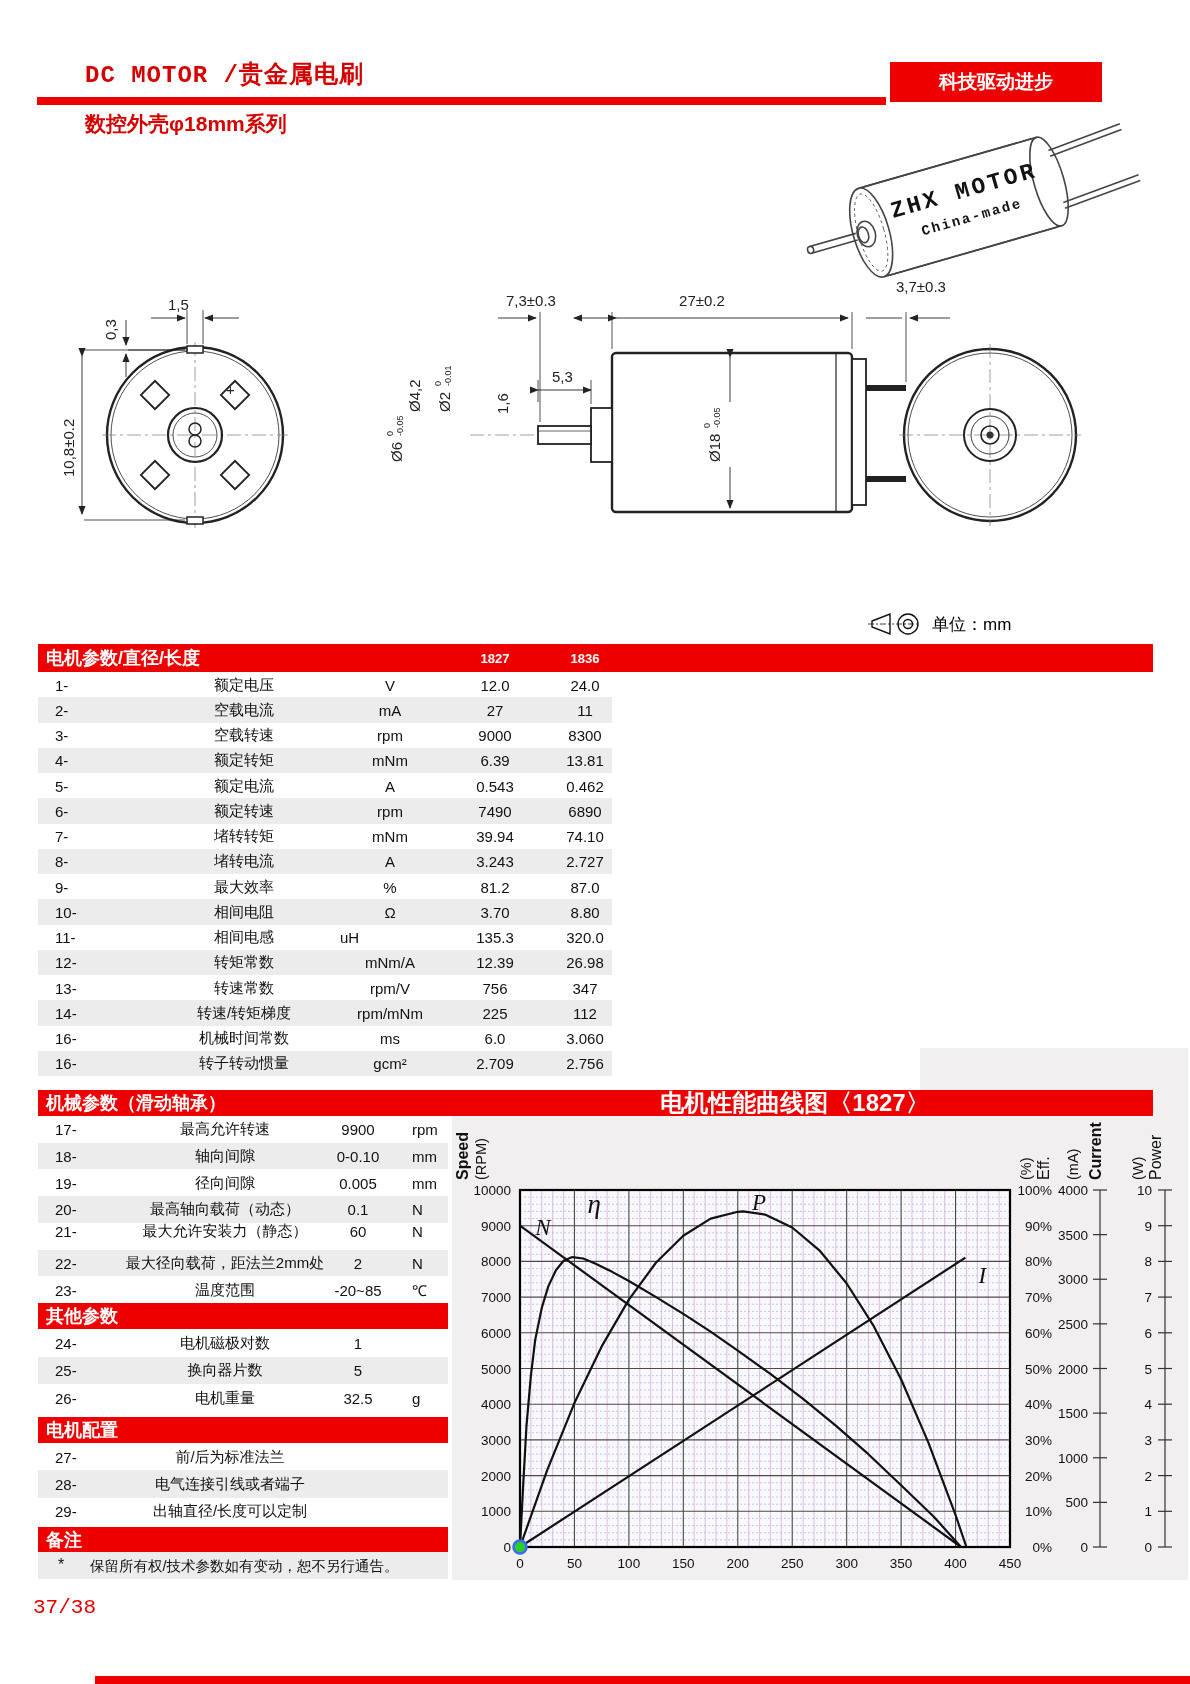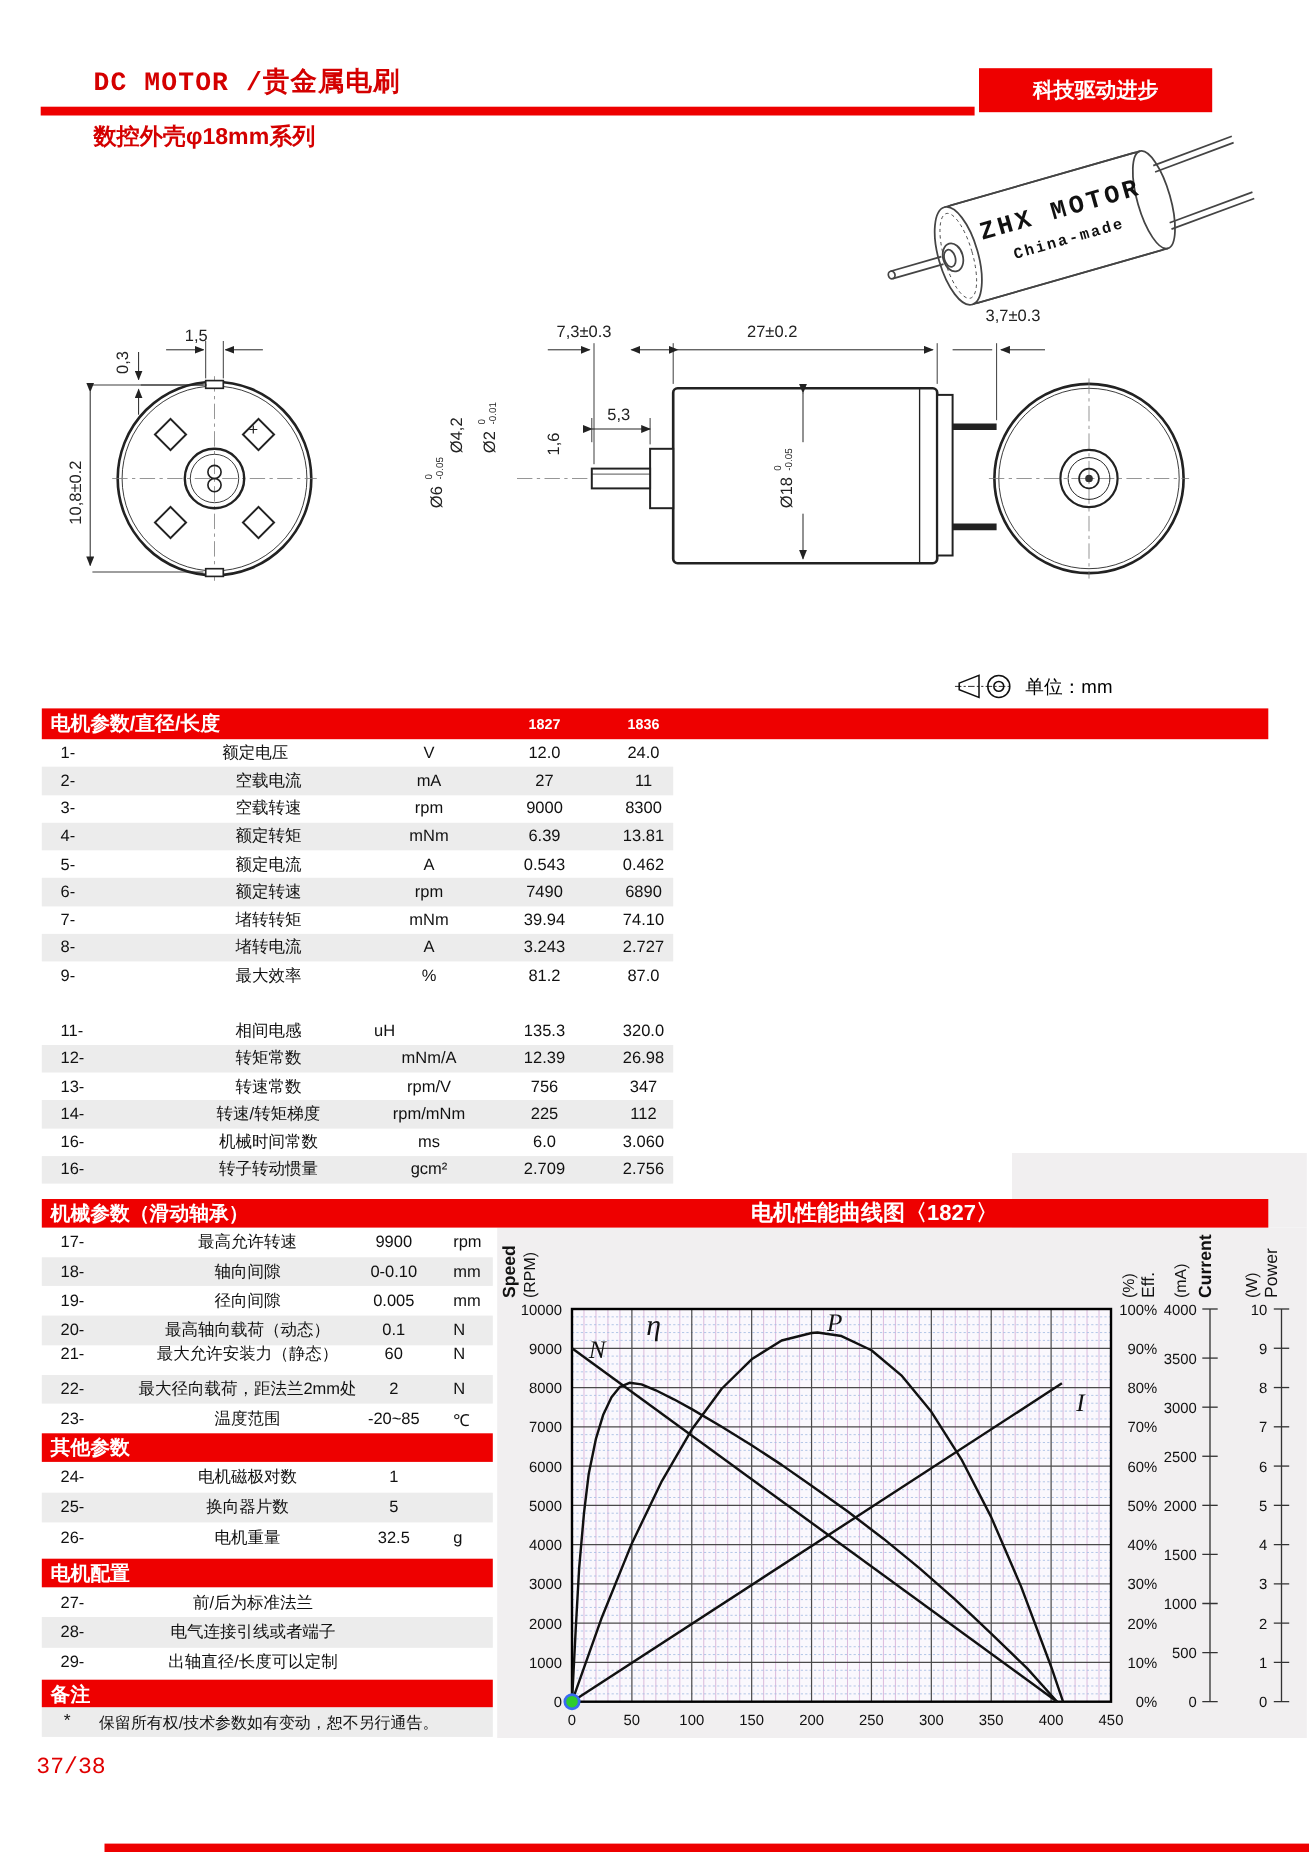--- a/index.html
+++ b/index.html
@@ -192,21 +192,21 @@
   </div>
 
   <div class="redbar" style="left:38px;top:644px;width:1115px;height:28px;">
     <span class="bt">电机参数/直径/长度</span>
     <span class="hdrcol" style="left:417px;width:80px;">1827</span>
     <span class="hdrcol" style="left:507px;width:80px;">1836</span>
   </div>
   <div id="main-rows" class="rows-box" style="left:38px;top:672px;width:574px;height:404px;">
       <div class="trow" style="top: 0px; height: 25.25px; width: 574px;">
         <span class="tcell" style="left: 17px; width: 46px; text-align: left;">1-</span>
-        <span class="tcell" style="left: 50px; width: 288px; text-align: center;">额定电压</span>
+        <span class="tcell" style="left: 62px; width: 288px; text-align: center;">额定电压</span>
         <span class="tcell" style="left: 302px; width: 100px; text-align: center;">V</span>
         <span class="tcell" style="left: 417px; width: 80px; text-align: center;">12.0</span>
         <span class="tcell" style="left: 507px; width: 80px; text-align: center;">24.0</span>
       </div>
       <div class="trow alt" style="top: 25.25px; height: 25.25px; width: 574px;">
         <span class="tcell" style="left: 17px; width: 46px; text-align: left;">2-</span>
         <span class="tcell" style="left: 62px; width: 288px; text-align: center;">空载电流</span>
         <span class="tcell" style="left: 302px; width: 100px; text-align: center;">mA</span>
         <span class="tcell" style="left: 417px; width: 80px; text-align: center;">27</span>
         <span class="tcell" style="left: 507px; width: 80px; text-align: center;">11</span>
@@ -253,20 +253,27 @@
         <span class="tcell" style="left: 417px; width: 80px; text-align: center;">3.243</span>
         <span class="tcell" style="left: 507px; width: 80px; text-align: center;">2.727</span>
       </div>
       <div class="trow" style="top: 202px; height: 25.25px; width: 574px;">
         <span class="tcell" style="left: 17px; width: 46px; text-align: left;">9-</span>
         <span class="tcell" style="left: 62px; width: 288px; text-align: center;">最大效率</span>
         <span class="tcell" style="left: 302px; width: 100px; text-align: center;">%</span>
         <span class="tcell" style="left: 417px; width: 80px; text-align: center;">81.2</span>
         <span class="tcell" style="left: 507px; width: 80px; text-align: center;">87.0</span>
       </div>
+      <div class="trow alt" style="top: 227.25px; height: 25.25px; width: 574px;">
+        <span class="tcell" style="left: 17px; width: 46px; text-align: left;">10-</span>
+        <span class="tcell" style="left: 62px; width: 288px; text-align: center;">相间电阻</span>
+        <span class="tcell" style="left: 302px; width: 100px; text-align: center;">Ω</span>
+        <span class="tcell" style="left: 417px; width: 80px; text-align: center;">3.70</span>
+        <span class="tcell" style="left: 507px; width: 80px; text-align: center;">8.80</span>
+      </div>
       <div class="trow" style="top: 252.5px; height: 25.25px; width: 574px;">
         <span class="tcell" style="left: 17px; width: 46px; text-align: left;">11-</span>
         <span class="tcell" style="left: 62px; width: 288px; text-align: center;">相间电感</span>
         <span class="tcell" style="left: 302px; width: 100px; text-align: left;">uH</span>
         <span class="tcell" style="left: 417px; width: 80px; text-align: center;">135.3</span>
         <span class="tcell" style="left: 507px; width: 80px; text-align: center;">320.0</span>
       </div>
       <div class="trow alt" style="top: 277.75px; height: 25.25px; width: 574px;">
         <span class="tcell" style="left: 17px; width: 46px; text-align: left;">12-</span>
         <span class="tcell" style="left: 62px; width: 288px; text-align: center;">转矩常数</span>
@@ -299,21 +306,21 @@
         <span class="tcell" style="left: 17px; width: 46px; text-align: left;">16-</span>
         <span class="tcell" style="left: 62px; width: 288px; text-align: center;">转子转动惯量</span>
         <span class="tcell" style="left: 302px; width: 100px; text-align: center;">gcm²</span>
         <span class="tcell" style="left: 417px; width: 80px; text-align: center;">2.709</span>
         <span class="tcell" style="left: 507px; width: 80px; text-align: center;">2.756</span>
       </div>
     </div>
 
   <div class="redbar" style="left:38px;top:1090px;width:1115px;height:26px;">
     <span class="bt">机械参数（滑动轴承）</span>
-    <span class="hdrcol" style="left:582px;width:350px;font-size:20px;">电机性能曲线图〈1827〉</span>
+    <span class="hdrcol" style="left:582px;width:350px;font-size:24px;">电机性能曲线图〈1827〉</span>
   </div>
   <div id="mech-rows" class="rows-box" style="left:38px;top:1116px;width:410px;height:187px;">
       <div class="trow" style="top: 0px; height: 26.7px; width: 410px;">
         <span class="tcell" style="left: 17px; width: 46px; text-align: left;">17-</span>
         <span class="tcell" style="left: 62px; width: 250px; text-align: center;">最高允许转速</span>
         <span class="tcell" style="left: 270px; width: 100px; text-align: center;">9900</span>
         <span class="tcell" style="left: 374px; width: 46px; text-align: left;">rpm</span>
       </div>
       <div class="trow alt" style="top: 26.7px; height: 26.7px; width: 410px;">
         <span class="tcell" style="left: 17px; width: 46px; text-align: left;">18-</span>

